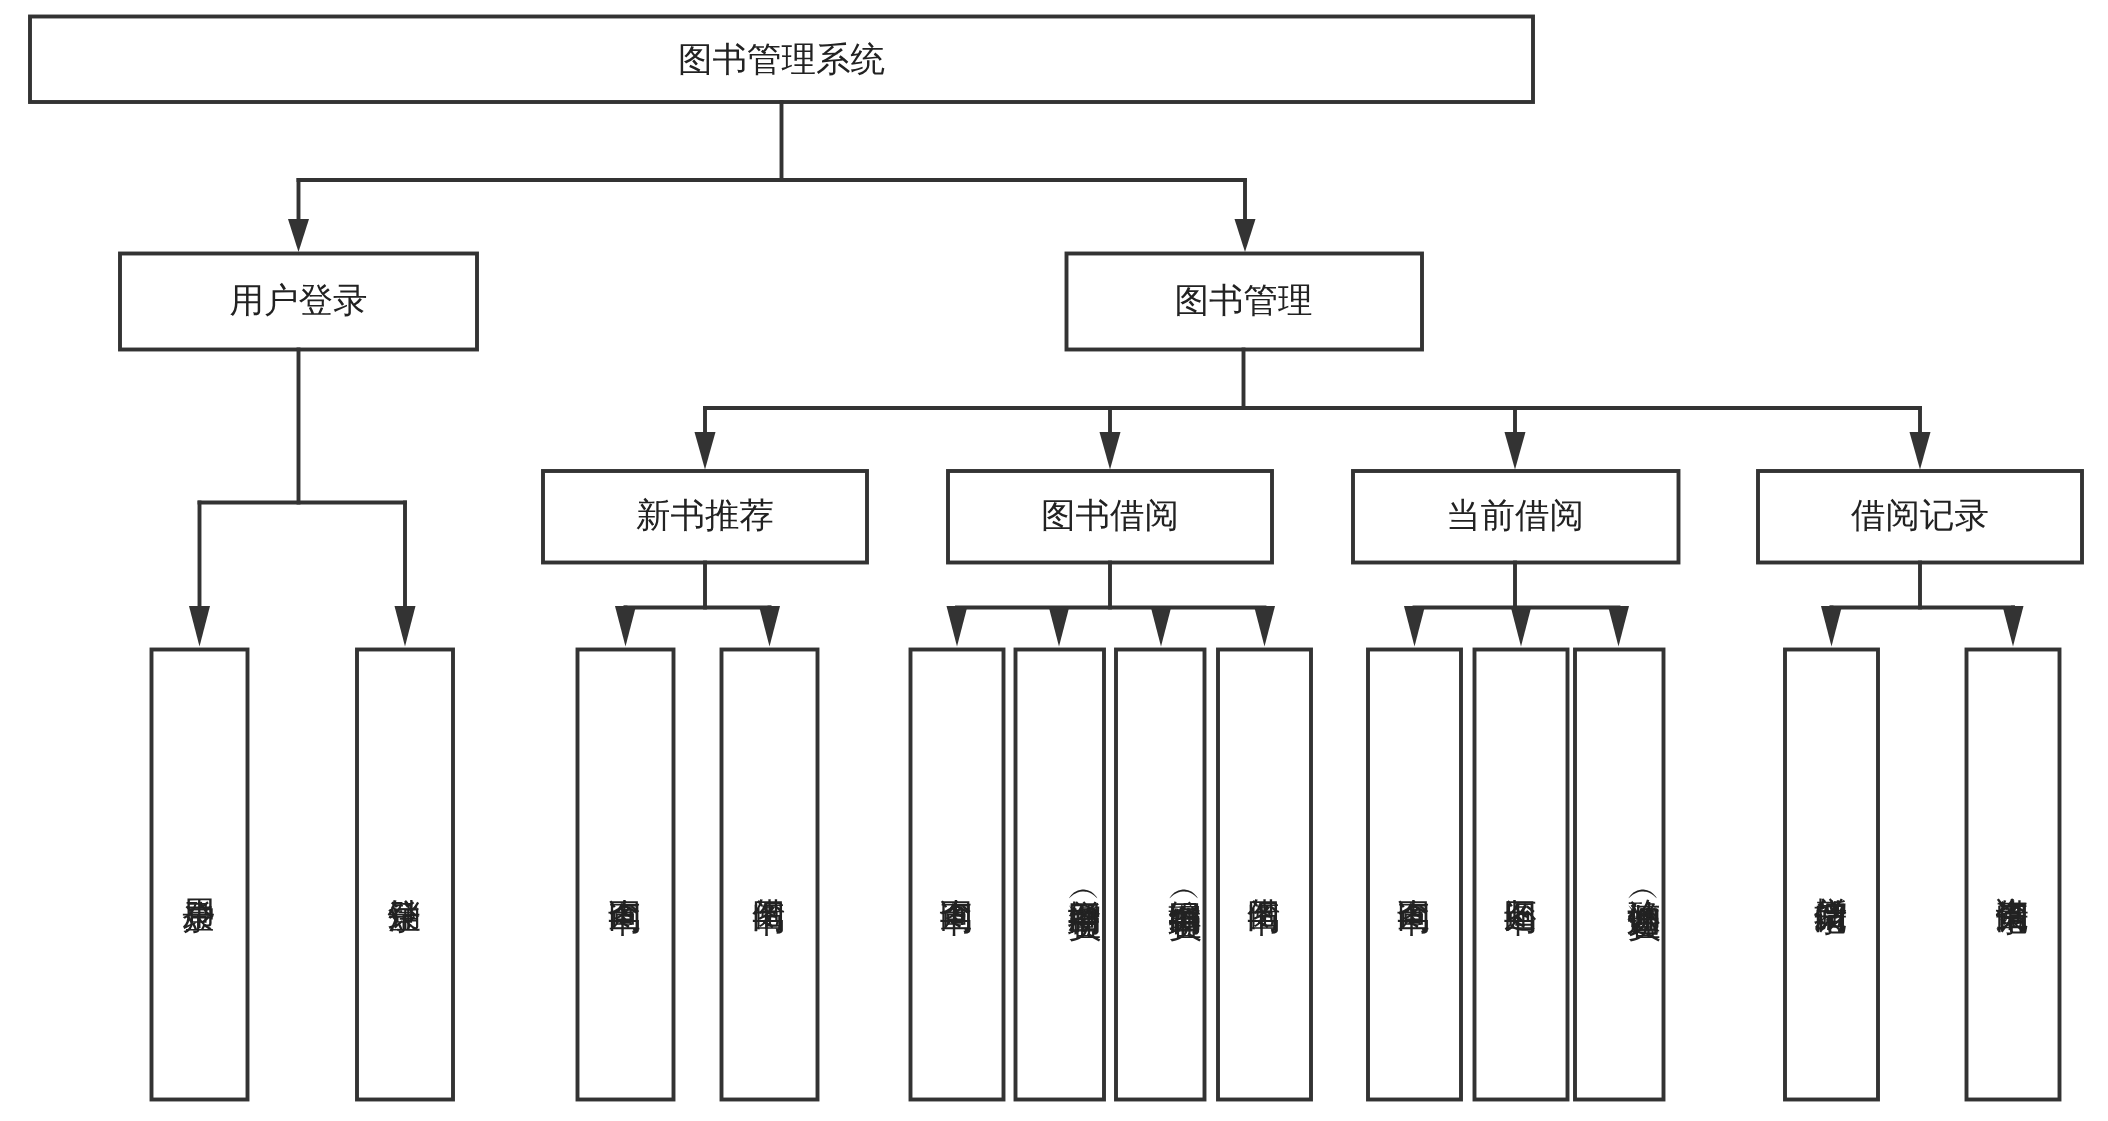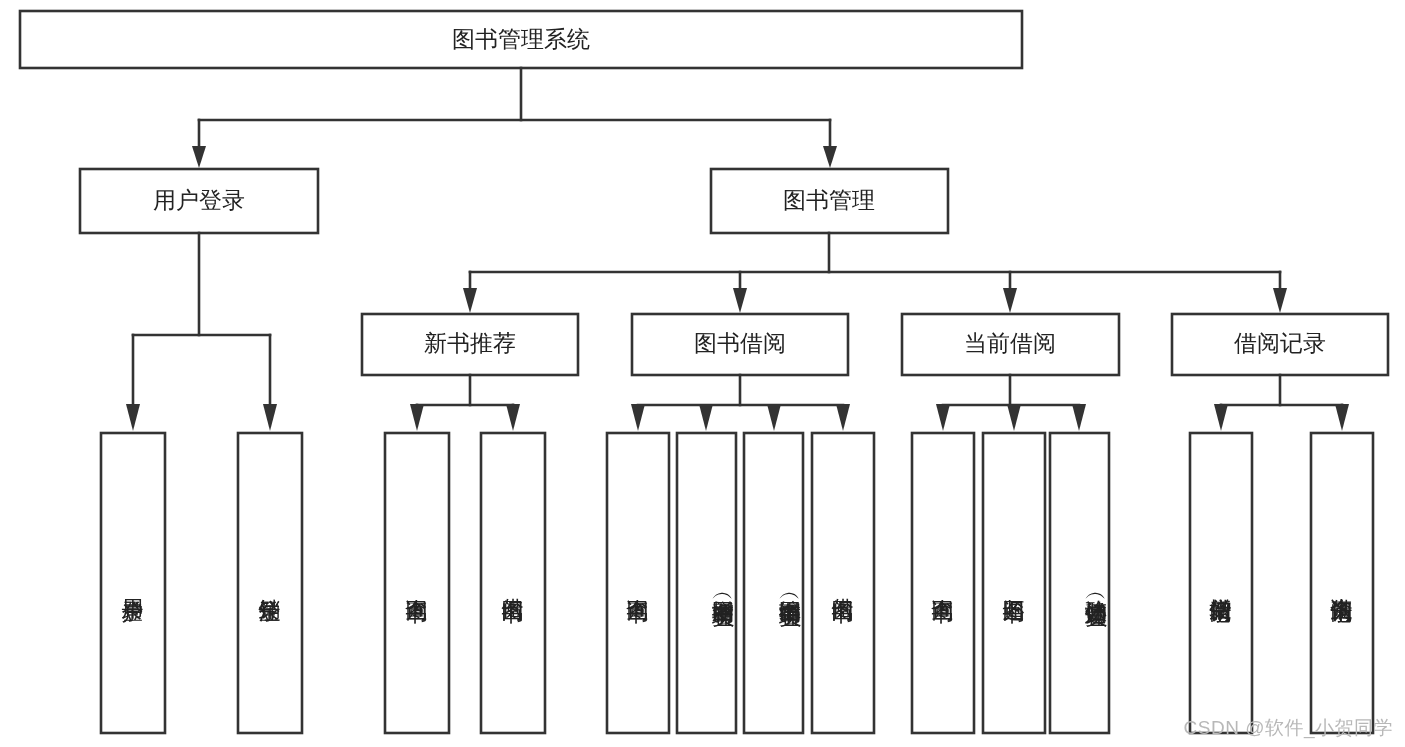--- a/index.html
+++ b/index.html
@@ -225,15 +225,14 @@
   <div class="vlabel-wrap" style="left:912px; top:433px; width:62px; height:300px;">查询图书</div>
 
   <div class="vlabel-wrap" style="left:983px; top:433px; width:62px; height:300px;">归还图书</div>
 
   <div class="vlabel-wrap" style="left:1050px; top:433px; width:59px; height:300px; align-items:flex-start; padding-top:6px; box-sizing:border-box;">确认归还（管理员）</div>
 
   <div class="vlabel-wrap" style="left:1190px; top:433px; width:62px; height:300px;">新增借阅记录</div>
 
   <div class="vlabel-wrap" style="left:1311px; top:433px; width:62px; height:300px;">查询借阅记录</div>
 
-  <div class="watermark">CSDN @软件_小贺同学</div>
 
 </div>
 
 </body></html>

